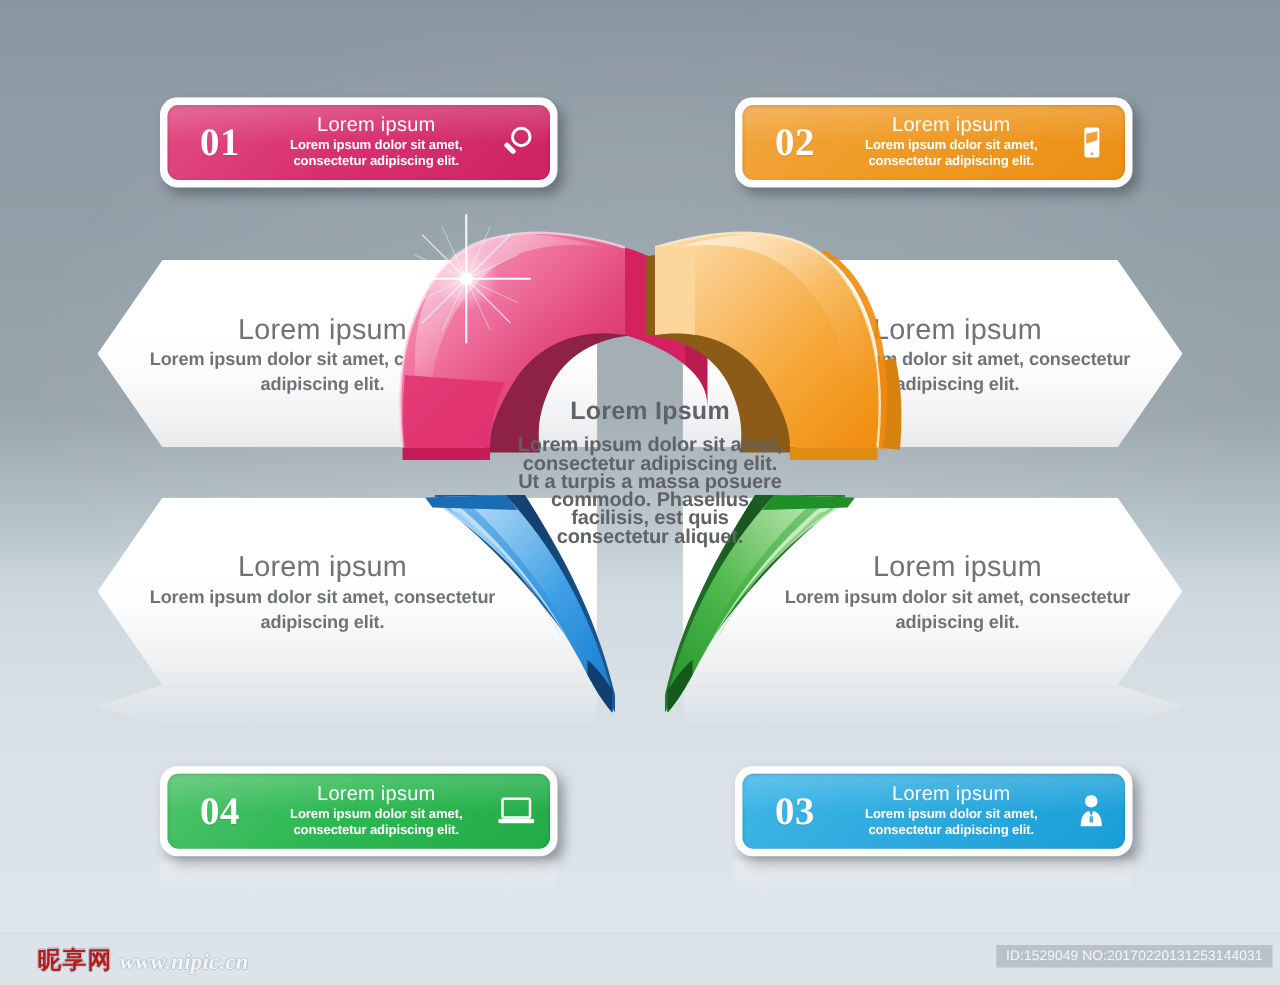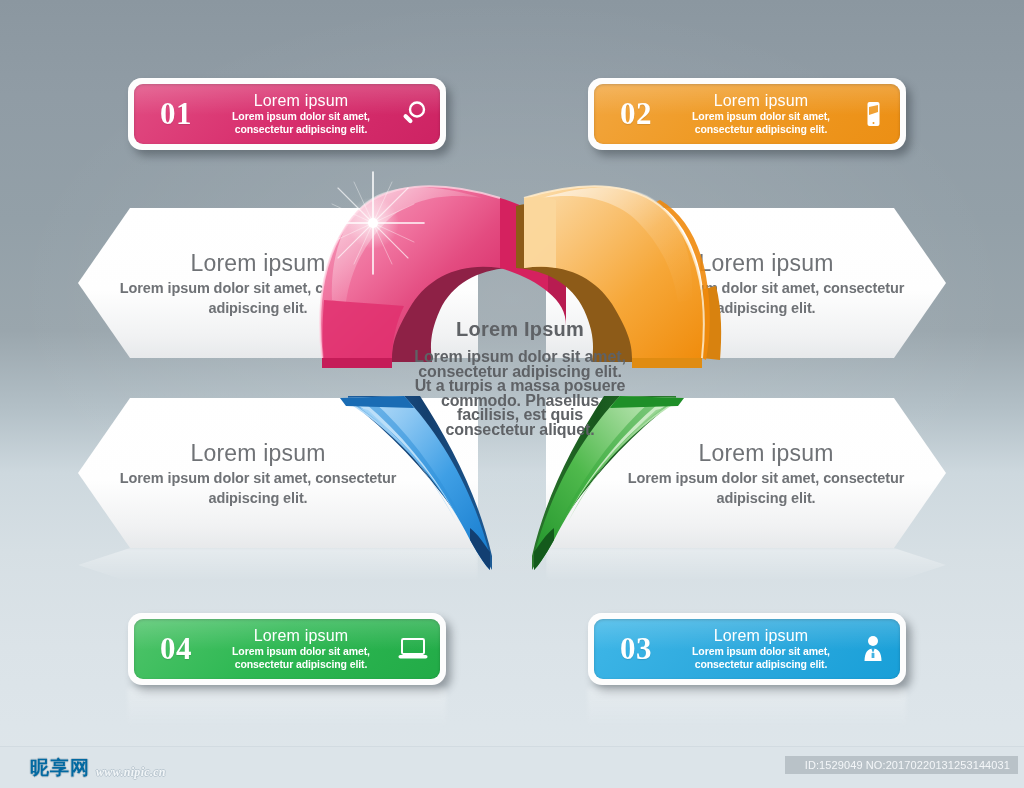--- a/index.html
+++ b/index.html
@@ -168,39 +168,39 @@
     position:absolute; left:0; bottom:0; width:1024px; height:42px;
     background: #dce4e9;
     border-top: 1px solid #d2dbe1;
   }
   #wm {
     position:absolute; left:14px; top:8px;
     display:flex; align-items:flex-end; gap:6px;
   }
   #wm .cn {
     font-family:"DejaVu Sans", sans-serif;
-    font-size: 19px; font-weight:700; color:#0369a1;
+    font-size: 19px; font-weight:700; color:#b91c1c;
     letter-spacing: 1px;
     text-shadow: 0 1px 0 #b9c6cf, 1px 0 0 #b9c6cf, -1px 0 0 #b9c6cf, 0 -1px 0 #b9c6cf;
     padding-left: 16px;
   }
   #wm .url {
     font-family:"Liberation Serif", serif;
     font-style: italic;
-    font-size: 12px; font-weight:700; color:#f2f6f8;
+    font-size: 18px; font-weight:700; color:#f2f6f8;
     letter-spacing: .3px;
     text-shadow: 0 1px 0 #bcc8d1, 1px 0 0 #bcc8d1, -1px 0 0 #bcc8d1, 0 -1px 0 #bcc8d1;
     padding-bottom: 1px;
   }
   #idTag {
     position:absolute; right: 6px; top: 9px;
     background: #b9c2c8;
     color: #f4f7f9;
     font-size: 11px;
-    padding: 3px 8px 3px 20px;
+    padding: 3px 8px 3px 8px;
     letter-spacing: .1px;
     font-family:"Liberation Sans", sans-serif;
   }
 </style>
 </head>
 <body>
 
 <div id="stage">
 
   <svg id="petals" viewBox="0 0 1024 788">

